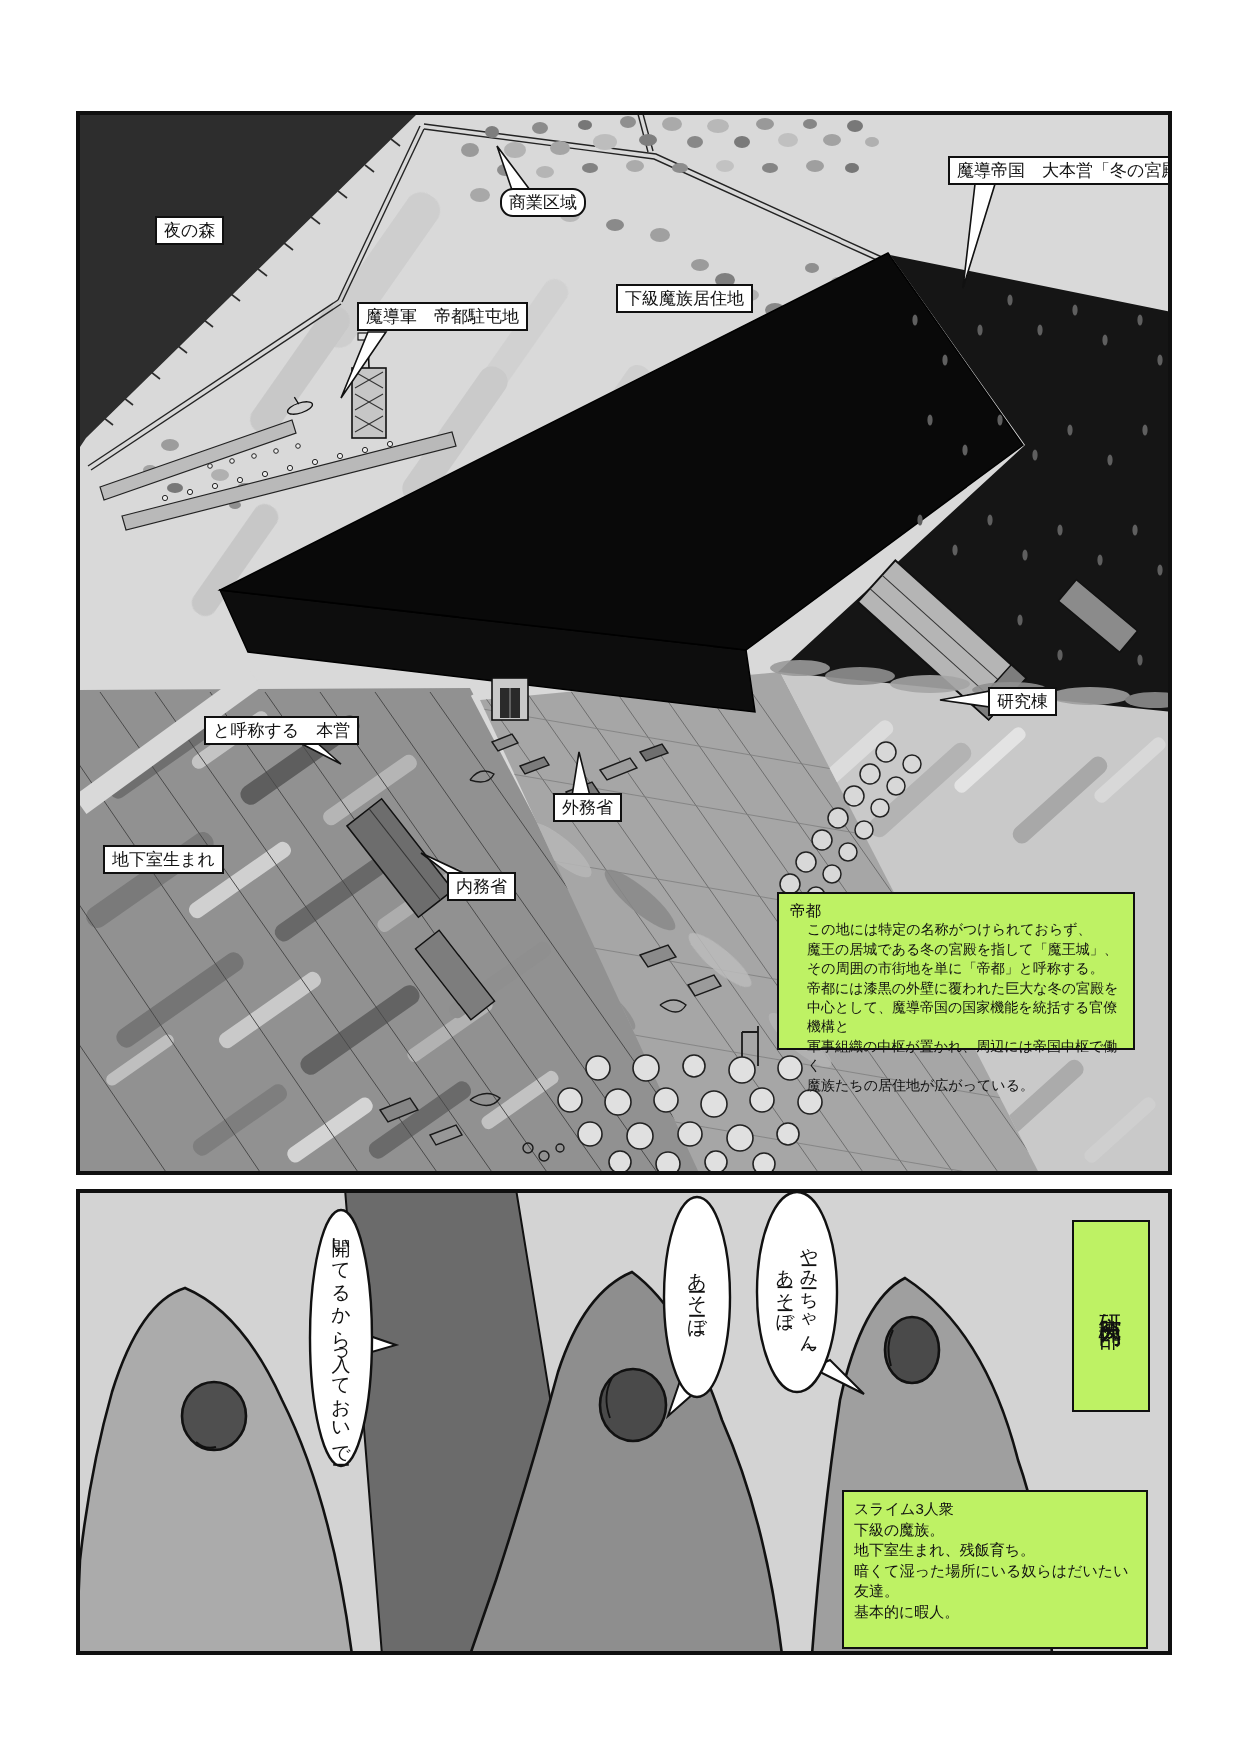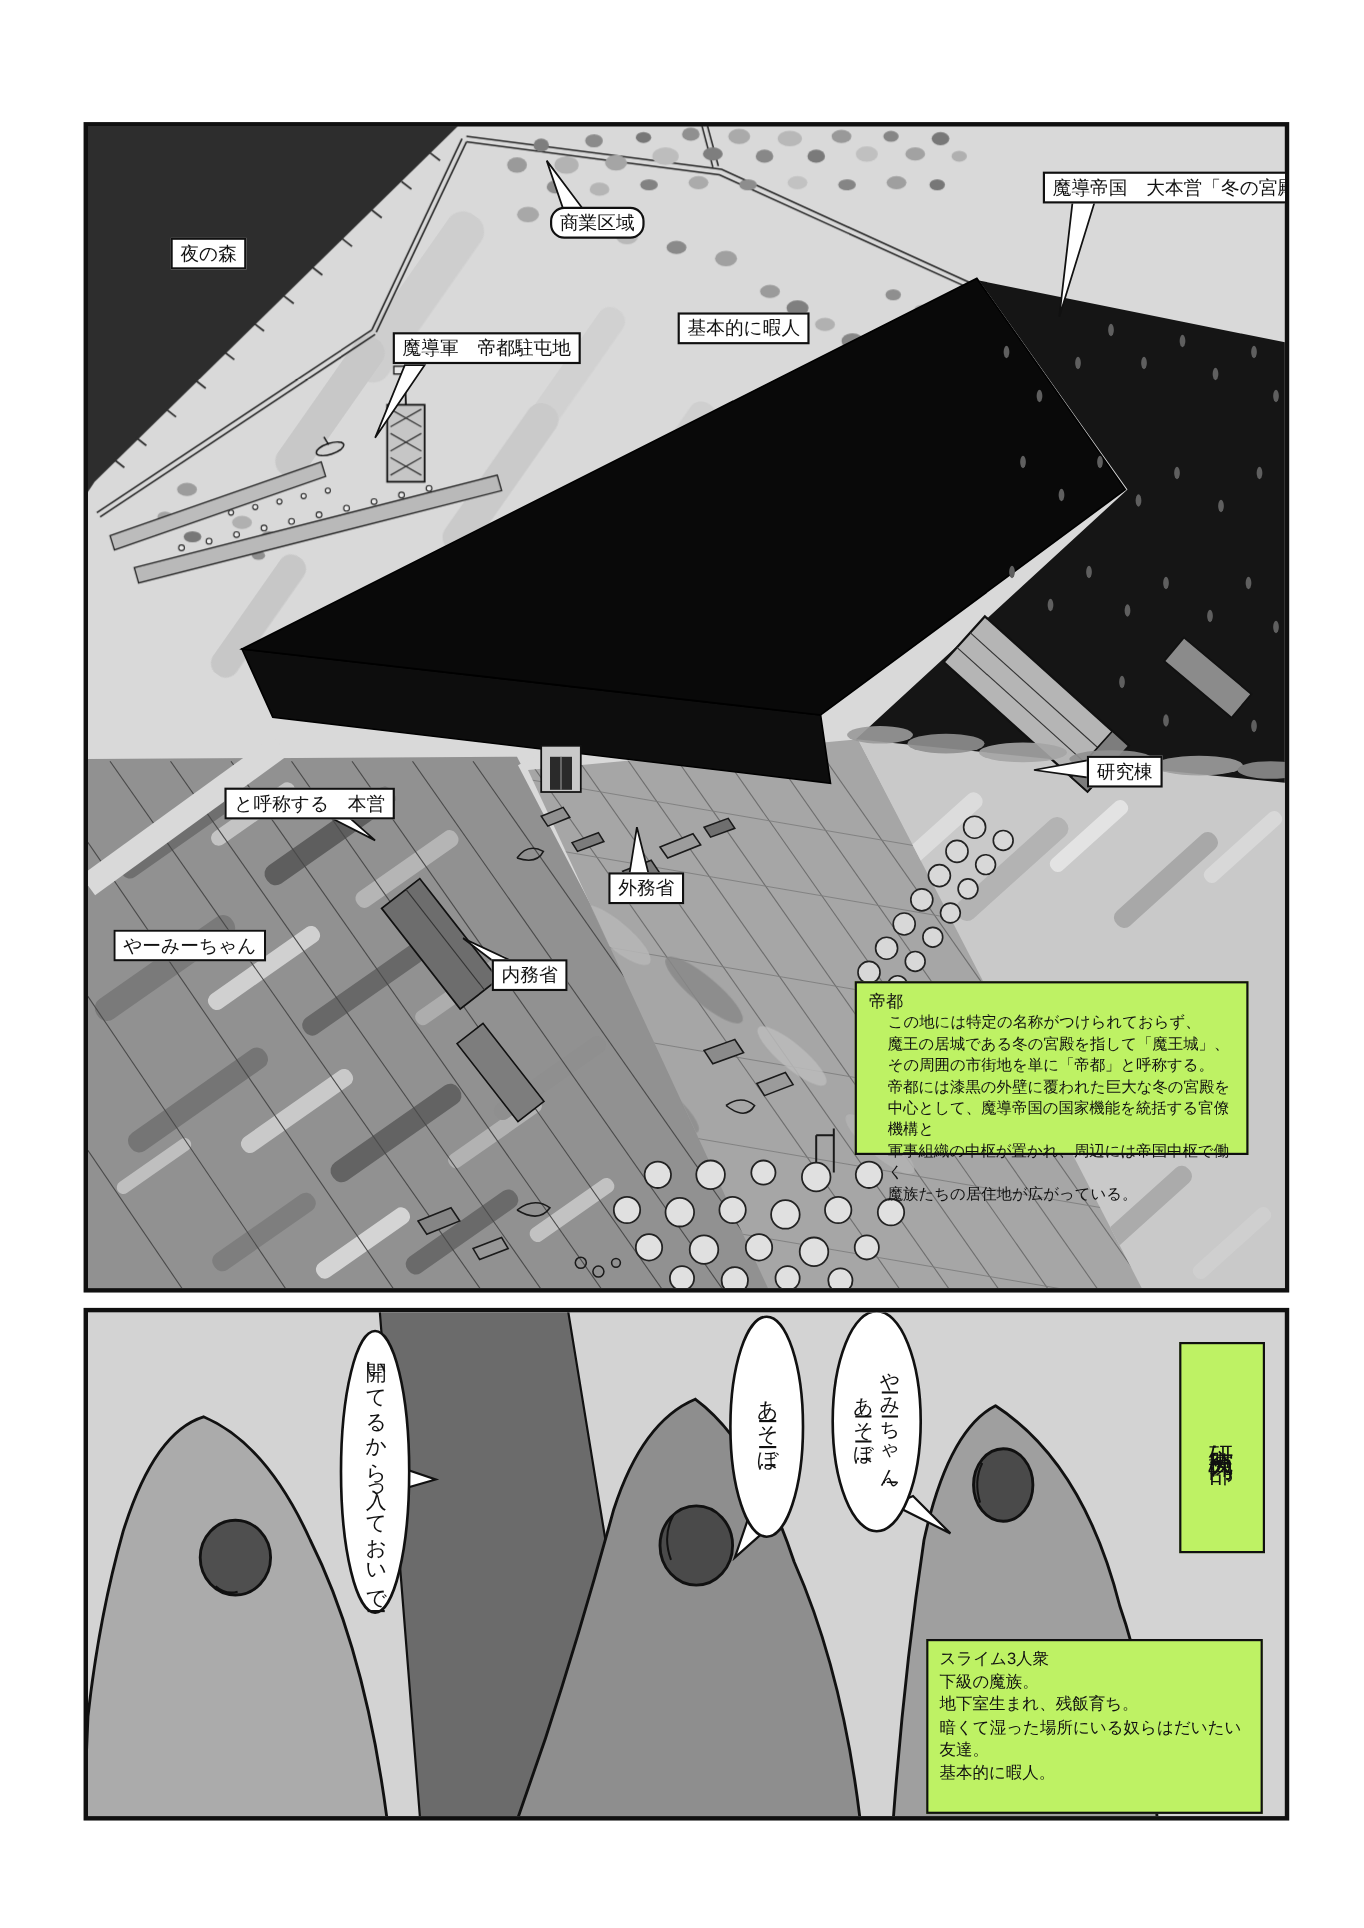--- a/index.html
+++ b/index.html
@@ -400,26 +400,26 @@
         <polygon points="298,742 316,742 341,764"></polygon>
         <polygon points="572,796 590,796 579,752"></polygon>
         <polygon points="450,875 468,875 421,853"></polygon>
       </g>
     </svg>
 
     <div class="map-label" style="left:75px;top:101px;"><span>夜の森</span></div>
     <div class="map-label" style="left:420px;top:73px;border-radius:13px;"><span>商業区域</span></div>
     <div class="map-label" style="left:868px;top:41px;"><span>魔導帝国　大本営「冬の宮殿」</span></div>
     <div class="map-label" style="left:277px;top:187px;text-align:right;"><span>魔導軍　帝都駐屯地</span></div>
-    <div class="map-label" style="left:536px;top:169px;"><span>基本的に暇人</span></div>
+    <div class="map-label" style="left:536px;top:169px;"><span>下級魔族居住地</span></div>
     <div class="map-label" style="left:908px;top:572px;"><span>研究棟</span></div>
     <div class="map-label" style="left:124px;top:601px;"><span>と呼称する　本営</span></div>
     <div class="map-label" style="left:473px;top:678px;"><span>外務省</span></div>
     <div class="map-label" style="left:367px;top:757px;"><span>内務省</span></div>
-    <div class="map-label" style="left:23px;top:730px;"><span>やーみーちゃん</span></div>
+    <div class="map-label" style="left:23px;top:730px;"><span>地下室生まれ</span></div>
 
     <div id="teito-box" class="note-box">
       <div class="t">帝都</div>
       <div class="b">この地には特定の名称がつけられておらず、
 魔王の居城である冬の宮殿を指して「魔王城」、
 その周囲の市街地を単に「帝都」と呼称する。
 帝都には漆黒の外壁に覆われた巨大な冬の宮殿を
 中心として、魔導帝国の国家機能を統括する官僚機構と
 軍事組織の中枢が置かれ、周辺には帝国中枢で働く
 魔族たちの居住地が広がっている。</div>

